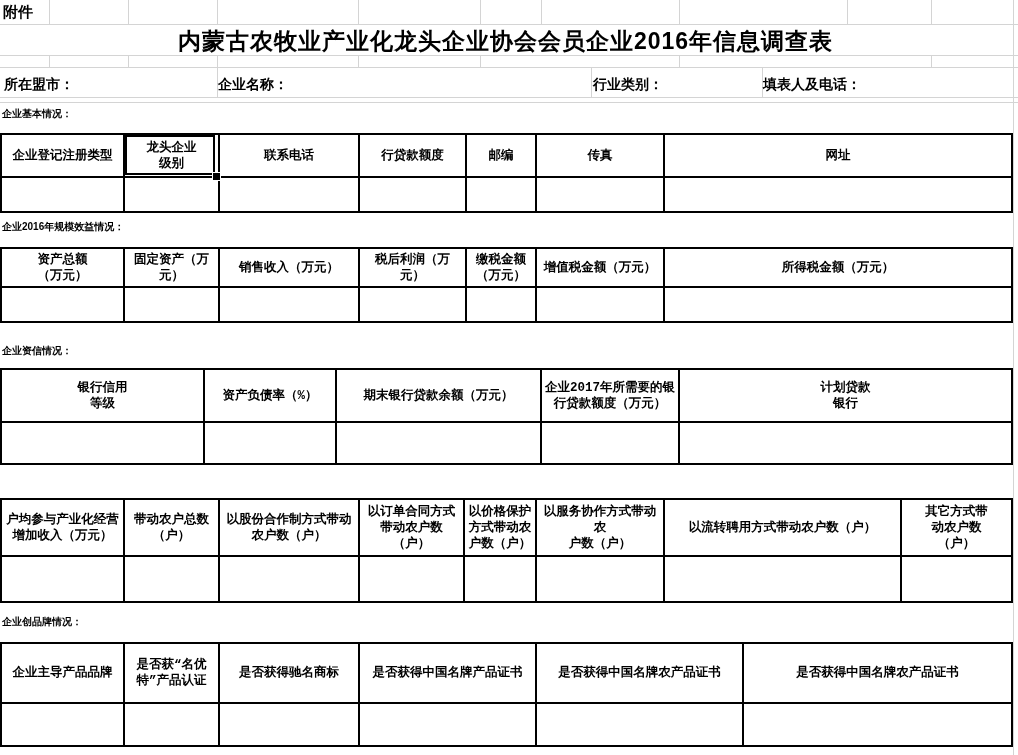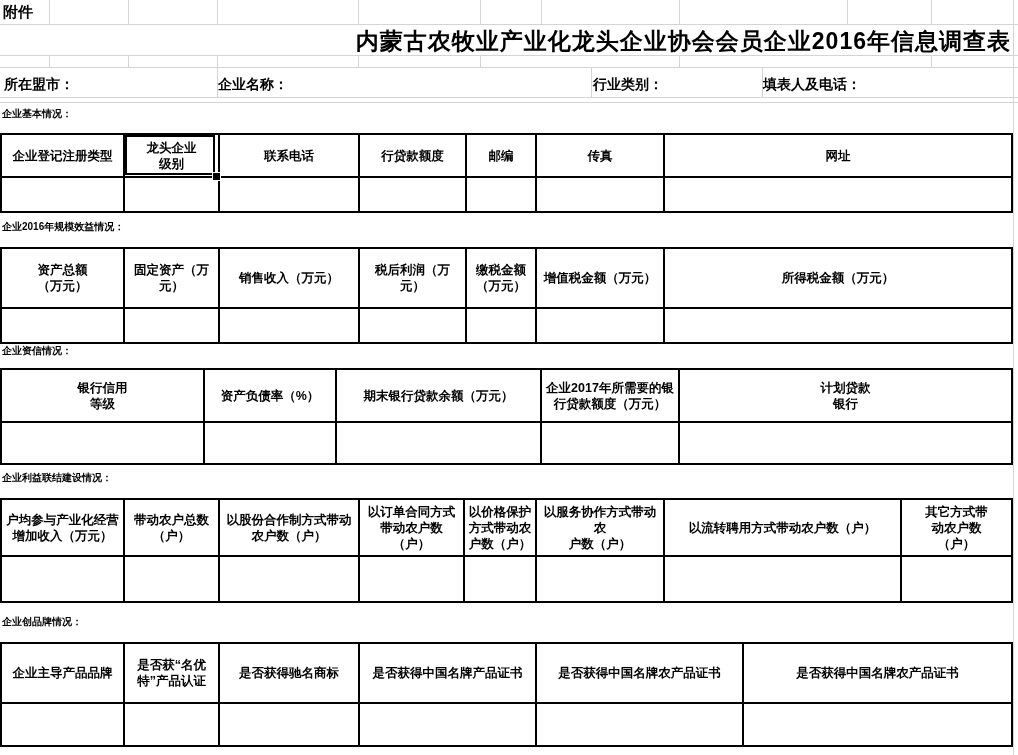--- a/index.html
+++ b/index.html
@@ -4,25 +4,25 @@
 <style>
   html,body{margin:0;padding:0;background:#fff;}
   #screen{
     position:relative;width:1018px;height:755px;background:#ffffff;
     font-family:"Liberation Sans",sans-serif;color:#000;overflow:hidden;
   }
   .gl{position:absolute;background:#d4d4d4;}
   .glh{height:1px;left:0;width:1018px;}
   .glv{width:1px;}
   #attachment{position:absolute;left:3px;top:3px;font-size:15px;font-weight:bold;}
-  #title{position:absolute;left:0;top:26px;width:1011px;text-align:right;
+  #title{position:absolute;left:0;top:26px;width:1011px;text-align:center;
          font-size:23px;font-weight:bold;letter-spacing:1px;}
   .info-label{position:absolute;top:76px;font-size:14px;font-weight:bold;}
   .sec-label{position:absolute;left:2px;font-size:10px;font-weight:bold;}
-  .tbl{position:absolute;left:0;border-collapse:collapse;table-layout:fixed;background:#fff;}
+  .tbl{position:absolute;left:0;border-collapse:collapse;table-layout:fixed;background:#fff;font-family:Liberation Mono, monospace;}
   .tbl td{border:2px solid #000;text-align:center;vertical-align:middle;
           font-weight:bold;font-size:12.5px;line-height:1.28;
           white-space:pre-line;padding:0 1px;overflow:hidden;}
   #sel-outline{position:absolute;left:125px;top:135px;width:90px;height:40px;
                border:2px solid #000;box-sizing:border-box;}
   #sel-handle{position:absolute;left:212px;top:172px;width:7px;height:7px;
               background:#000;border:1px solid #fff;box-sizing:content-box;}
 </style>
 </head>
 <body>
@@ -105,21 +105,21 @@
     <colgroup>
         <col style="width:123px">
         <col style="width:95px">
         <col style="width:140px">
         <col style="width:107px">
         <col style="width:70px">
         <col style="width:128px">
         <col style="width:348px">
       </colgroup>
     <tbody>
-      <tr style="height:60px">
+      <tr style="height:39px">
         <td>资产总额
 （万元）</td>
         <td>固定资产（万
 元）</td>
         <td>销售收入（万元）</td>
         <td>税后利润（万
 元）</td>
         <td>缴税金额
 （万元）</td>
         <td>增值税金额（万元）</td>
@@ -160,21 +160,20 @@
       <tr style="height:42px">
         <td></td>
           <td></td>
         <td></td>
           <td></td>
         <td></td>
       </tr>
     </tbody>
   </table>
 
-  <div class="sec-label" style="top:471px">企业利益联结建设情况：</div>
   <table class="tbl" style="top:498px">
     <colgroup>
         <col style="width:123px">
         <col style="width:95px">
         <col style="width:140px">
         <col style="width:105px">
         <col style="width:72px">
         <col style="width:128px">
         <col style="width:237px">
         <col style="width:111px">

